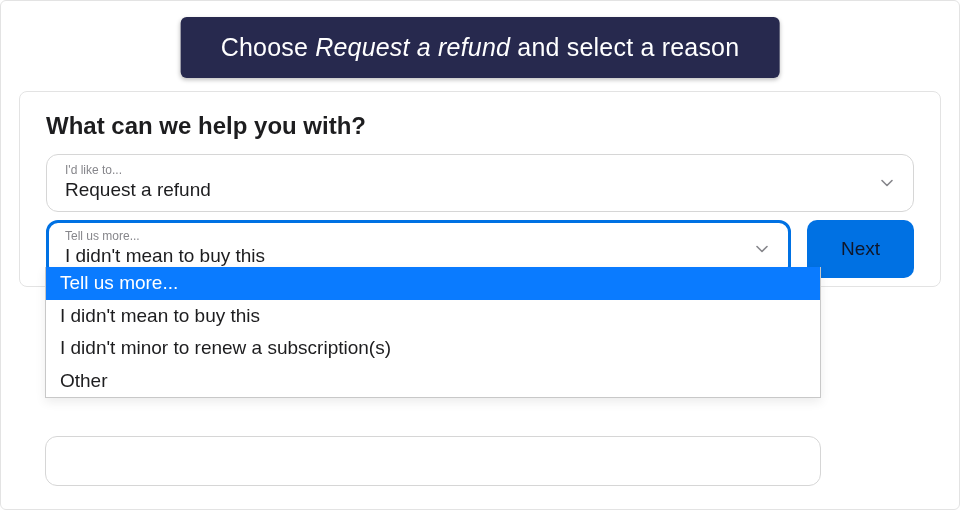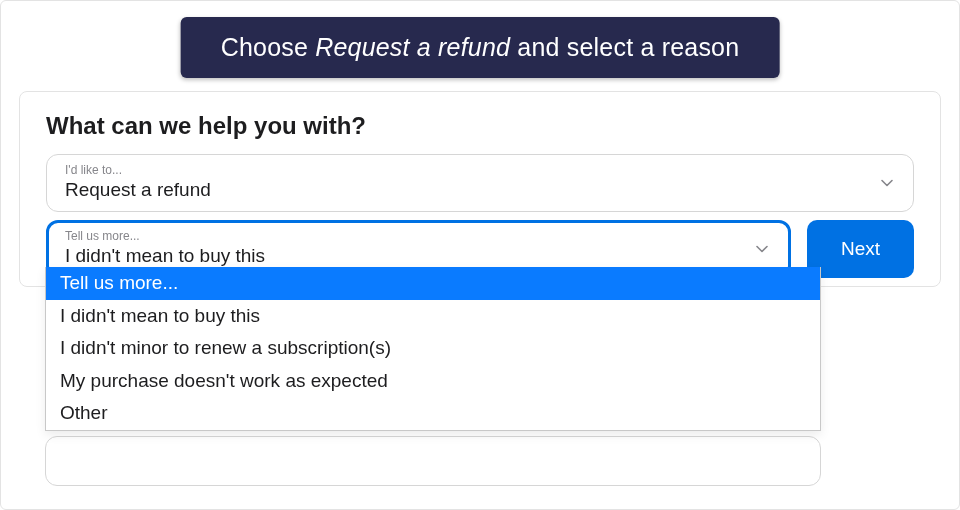--- a/index.html
+++ b/index.html
@@ -9,21 +9,21 @@
     .banner em { font-style: italic; font-weight: 500; }
     .card { position: absolute; top: 80px; left: 18px; right: 18px; background: #fff; border: 1px solid #e3e3e3; border-radius: 8px; padding: 0; margin-top: 10px; }
     .heading { font-size: 24px; font-weight: 600; color: #1d1d1f; margin: 20px 26px 14px; }
     .row { display: flex; align-items: stretch; gap: 16px; margin: 8px 26px; border-radius: 6px; }
     .selectbox { flex: 1; border: 1px solid #d6d6d6; border-radius: 12px; padding: 8px 46px 10px 18px; position: relative; background: #fff; cursor: pointer; }
     .selectbox .lbl { font-size: 12px; color: #86868b; margin-bottom: 2px; }
     .selectbox .val { font-size: 19px; color: #1d1d1f; }
     .selectbox.focused { border: 3px solid #0071e3; border-radius: 12px; padding: 6px 44px 8px 16px; }
     .chev { position: absolute; right: 18px; top: 50%; transform: translateY(-50%); color: #86868b; }
     .chev svg { display:block; }
-    .nextbtn { background: #0071e3; color: #ffffff; border: none; border-radius: 10px; font-size: 19px; font-weight: 500; padding: 0 34px; cursor: pointer; display:flex; align-items:center; justify-content:center; }
+    .nextbtn { background: #0071e3; color: #0f172a; border: none; border-radius: 10px; font-size: 19px; font-weight: 500; padding: 0 34px; cursor: pointer; display:flex; align-items:center; justify-content:center; }
     .dropdown { position: absolute; left: 44px; right: 138px; top: 266px; background: #fff; border: 1px solid #c8c8c8; border-top: none; box-shadow: 0 4px 10px rgba(0,0,0,.08); }
     .dropdown .opt { font-size: 19px; color: #1d1d1f; padding: 3px 14px; line-height: 1.4; cursor: pointer; }
     .dropdown .opt.hl { background: #0a7bff; color: #fff; }
     .ghost { position:absolute; left:44px; right:138px; top:435px; height:50px; border:1px solid #d6d6d6; border-radius:12px; background:#fff; }
   </style>
 </head>
 <body>
 
 <div class="stage">
 
@@ -61,17 +61,16 @@
     </div>
 
   </div>
 
   <div class="ghost"></div>
 
   <div class="dropdown">
     <div class="opt hl">Tell us more...</div>
     <div class="opt">I didn't mean to buy this</div>
     <div class="opt">I didn't minor to renew a subscription(s)</div>
-    <div class="opt">My purchase doesn't work as expected</div>
     <div class="opt">Other</div>
   </div>
 
 </div>
 
 </body></html>

